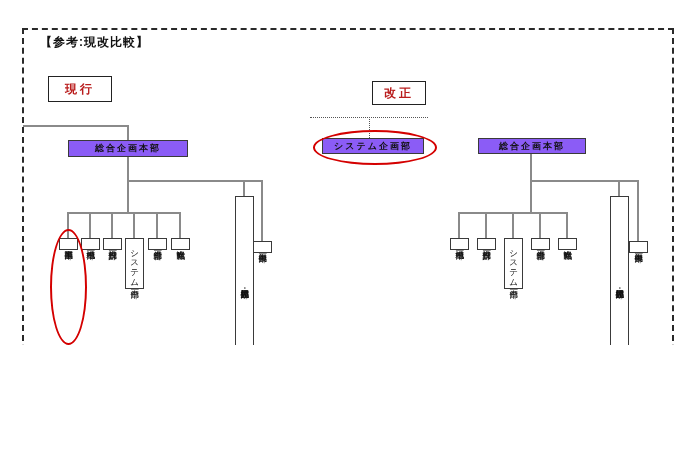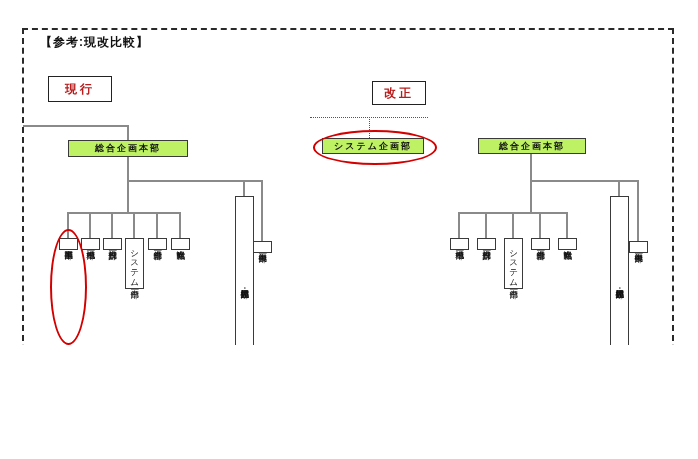--- a/index.html
+++ b/index.html
@@ -28,21 +28,21 @@
     position:absolute;
     border:1.5px solid #222;
     background:#fff;
     display:flex;align-items:center;justify-content:center;
     font-size:12px;font-weight:bold;color:#b91c1c;
     letter-spacing:3px;
   }
   .hbox{
     position:absolute;
     border:1px solid #3a3a3a;
-    background:#bef264;
+    background:#8b5cf6;
     display:flex;align-items:center;justify-content:center;
     font-size:9px;font-weight:bold;color:#111;
     letter-spacing:2px;
     white-space:nowrap;
     z-index:2;
   }
   .vbox{
     position:absolute;
     border:1px solid #3a3a3a;
     background:#fff;

